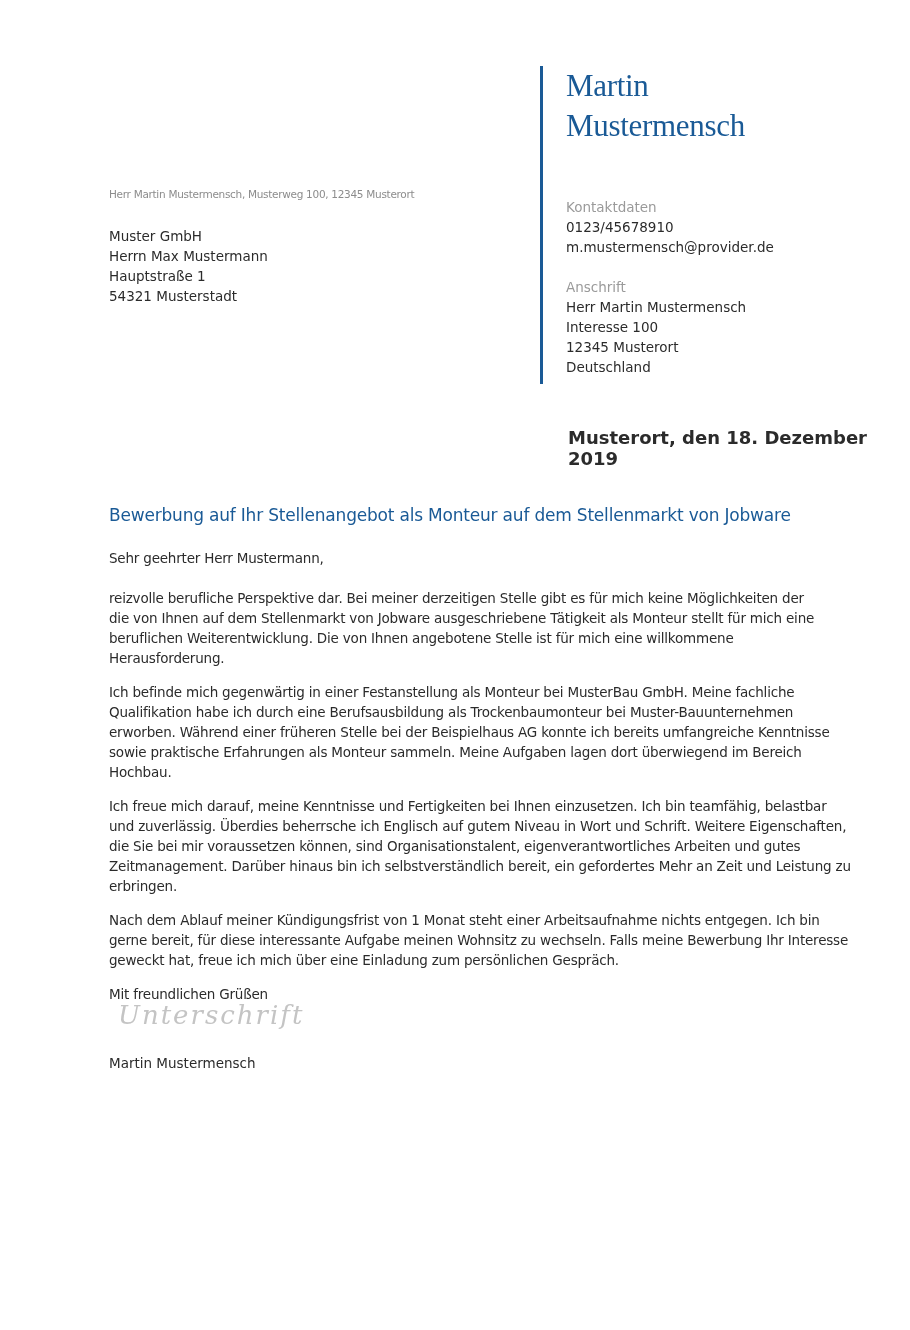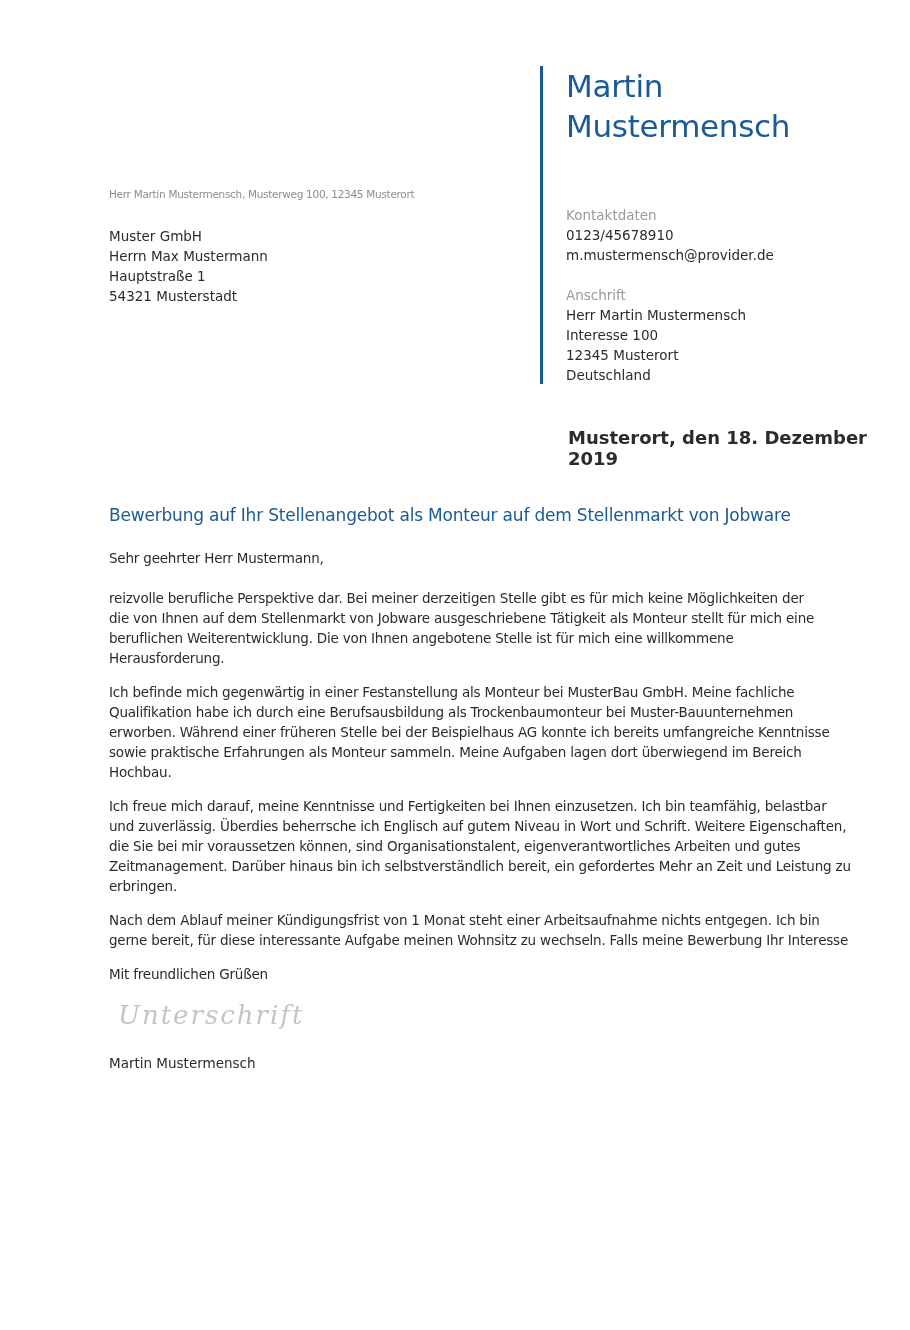--- a/index.html
+++ b/index.html
@@ -1,23 +1,23 @@
 <!DOCTYPE html>
 <html><head>
 <meta charset="utf-8">
 <style>
   html, body { margin: 0; padding: 0; background: #ffffff; }
   body { width: 910px; height: 1330px; position: relative; overflow: hidden;
          font-family: "DejaVu Sans", "Liberation Sans", sans-serif; color: #2b2b2b; }
   .abs { position: absolute; }
-  .name-block { left: 566px; top: 66px; font-size: 31px; line-height: 40px; color: #1a5a96; letter-spacing: -0.3px; }
+  .name-block { left: 566px; top: 66px; font-size: 31px; line-height: 40px; color: #1a5a96; letter-spacing: -0.3px; font-family: Liberation Serif, serif; }
   .vbar { left: 540px; top: 66px; width: 3px; height: 318px; background: #1a5a96; }
   .sender-line { left: 109px; top: 188px; font-size: 10.5px; color: #8c8c8c; letter-spacing: -0.3px; }
   .recipient { left: 109px; top: 226px; font-size: 13.5px; line-height: 20px; }
-  .contact { left: 566px; top: 205px; font-size: 13.5px; line-height: 20px; }
+  .contact { left: 566px; top: 197px; font-size: 13.5px; line-height: 20px; }
   .contact .lbl { color: #9a9a9a; }
   .contact .grp { margin-bottom: 20px; }
   .dateline { left: 568px; top: 427px; font-size: 18px; font-weight: bold; }
   .subject { left: 109px; top: 477px; font-size: 17px; color: #1a5a96; letter-spacing: -0.2px; margin-top: 28px; }
   .body { left: 109px; top: 528px; width: 740px; font-size: 13.5px; line-height: 20px; letter-spacing: -0.2px; margin-top: 20px; }
   .body p { margin: 0 0 14px 0; }
   .body .salutation { margin-bottom: 20px; }
   .sig { left: 118px; top: 1000px; font-family: "DejaVu Serif", serif; font-style: italic; font-size: 26px; color: #c4c4c4; letter-spacing: 2px; }
   .signame { left: 109px; top: 1055px; font-size: 13.5px; }
   .line { display: block; white-space: nowrap; }
@@ -78,18 +78,19 @@
   <p>
     <span class="line">Ich freue mich darauf, meine Kenntnisse und Fertigkeiten bei Ihnen einzusetzen. Ich bin teamfähig, belastbar</span>
     <span class="line">und zuverlässig. Überdies beherrsche ich Englisch auf gutem Niveau in Wort und Schrift. Weitere Eigenschaften,</span>
     <span class="line">die Sie bei mir voraussetzen können, sind Organisationstalent, eigenverantwortliches Arbeiten und gutes</span>
     <span class="line">Zeitmanagement. Darüber hinaus bin ich selbstverständlich bereit, ein gefordertes Mehr an Zeit und Leistung zu</span>
     <span class="line">erbringen.</span>
   </p>
   <p>
     <span class="line">Nach dem Ablauf meiner Kündigungsfrist von 1 Monat steht einer Arbeitsaufnahme nichts entgegen. Ich bin</span>
     <span class="line">gerne bereit, für diese interessante Aufgabe meinen Wohnsitz zu wechseln. Falls meine Bewerbung Ihr Interesse</span>
+    <span class="line">geweckt hat, freue ich mich über eine Einladung zum persönlichen Gespräch.</span>
   </p>
   <p>Mit freundlichen Grüßen</p>
 </div>
 
 <div class="abs sig">Unterschrift</div>
 <div class="abs signame">Martin Mustermensch</div>
 
 </body></html>

